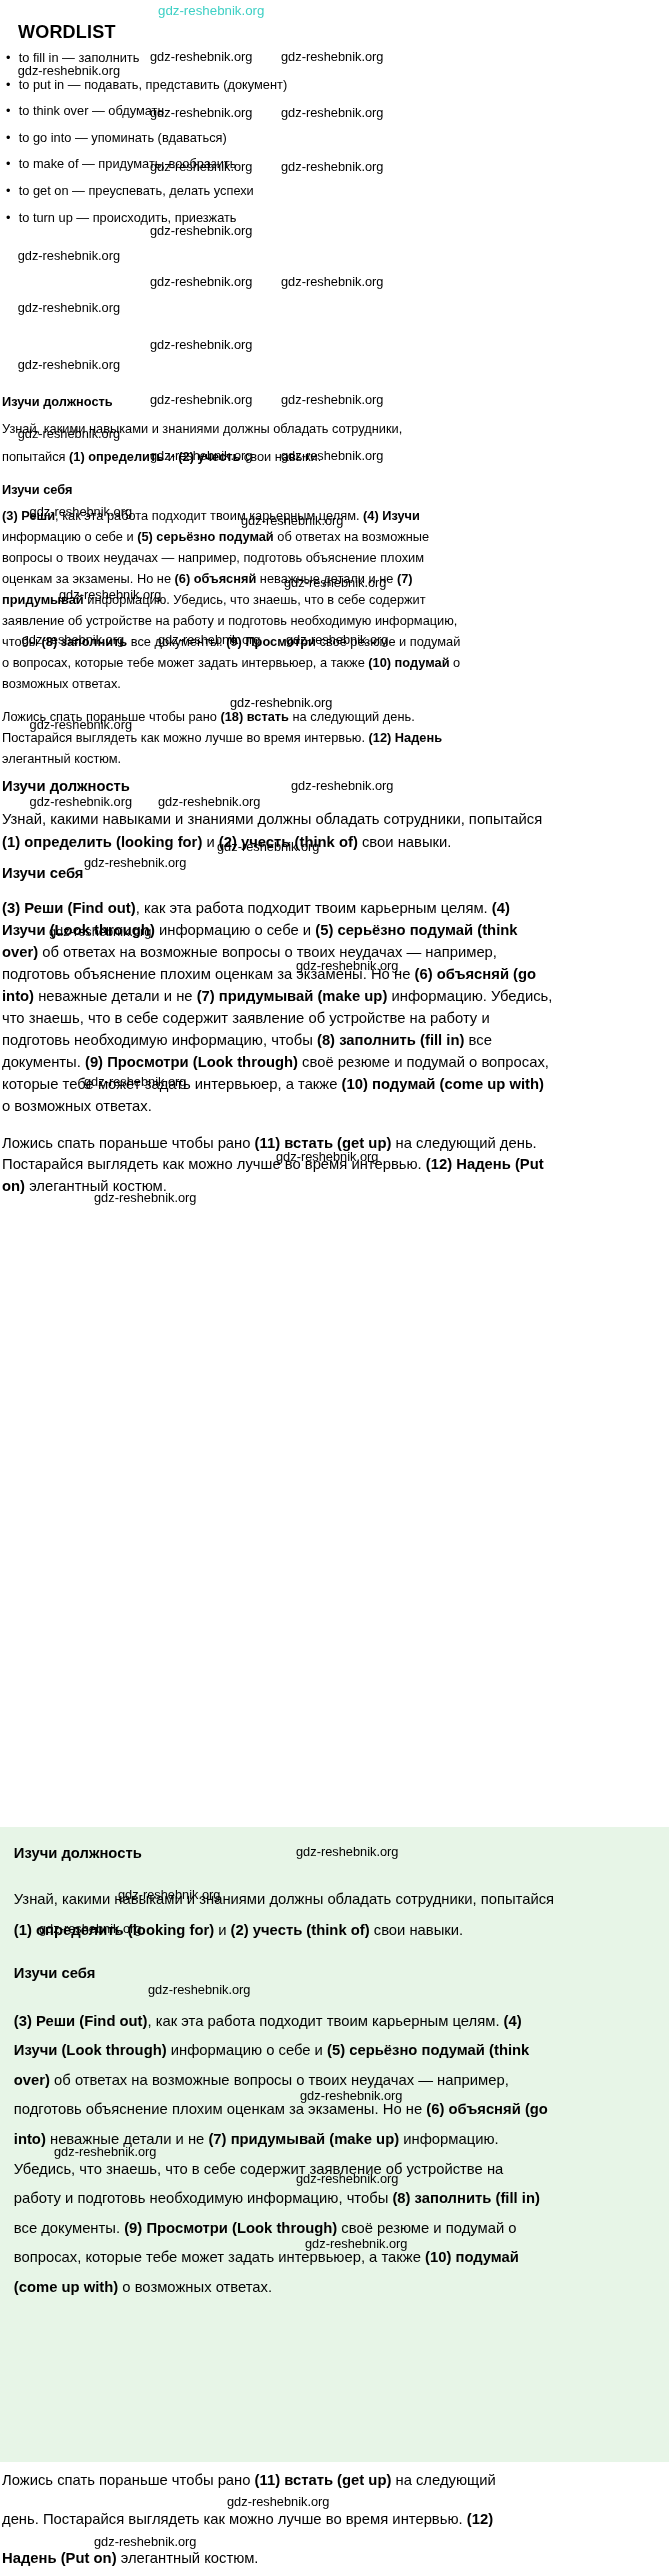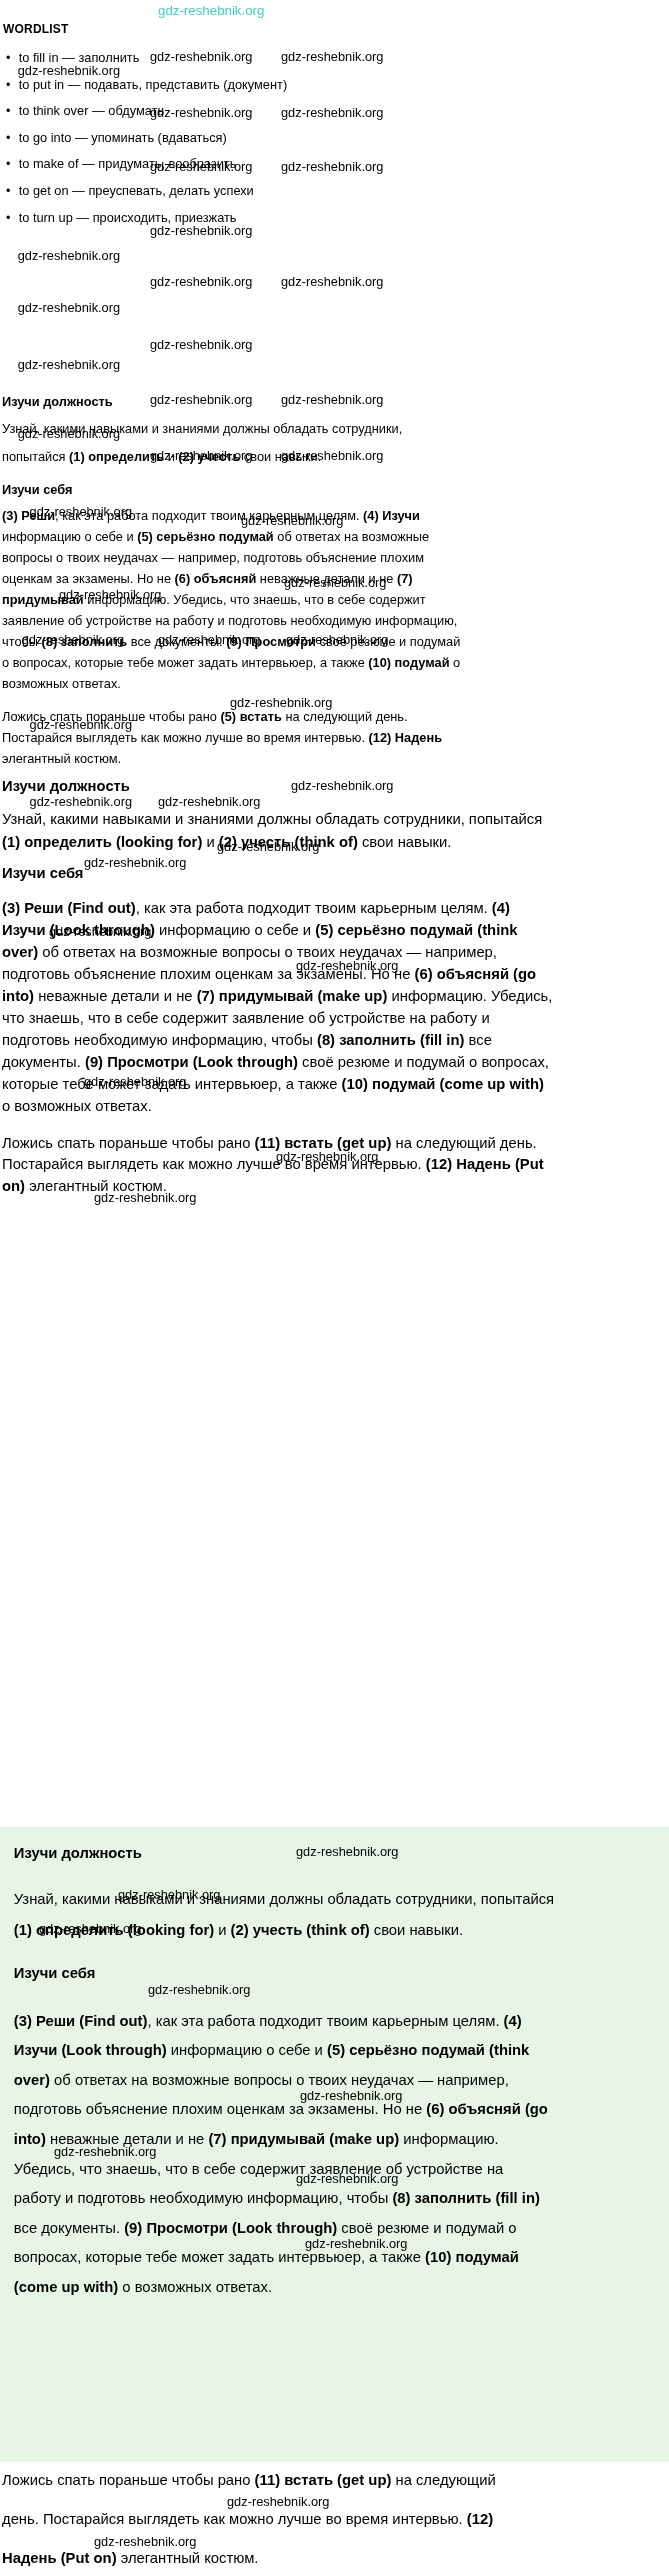--- a/index.html
+++ b/index.html
@@ -10,21 +10,21 @@
     color:#000;
   }
   .page { position:relative; width:670px; height:2576px; background:#fff; overflow:hidden; }
 
   
   .wm-layer { position:absolute; inset:0; z-index:5; pointer-events:none; }
   .wm { position:absolute; font-size:12.8px; color:#000; white-space:nowrap; }
   .wm.top { font-size:13.3px; }
 
   
-  .wordlist-title { position:absolute; left:3px; top:21.7px; font-size:12px; font-weight:bold; letter-spacing:0.2px; }
+  .wordlist-title { position:absolute; left:18px; top:21.7px; font-size:18px; font-weight:bold; letter-spacing:0.2px; }
   ul.wordlist { position:absolute; left:5.9px; top:45px; list-style:none; }
   ul.wordlist li { font-size:12.8px; line-height:26.6px; padding-left:12.8px; position:relative; white-space:nowrap; }
   ul.wordlist li::before { content:"•"; position:absolute; left:0; top:0; }
 
   section { position:absolute; }
   h2 { font-weight:bold; }
   p b { font-weight:bold; }
 
   
   .sec-a { left:2px; top:394px; width:465px; font-size:12.8px; }
@@ -70,21 +70,21 @@
     <li>to make of — придумать, вообразить</li>
     <li>to get on — преуспевать, делать успехи</li>
     <li>to turn up — происходить, приезжать</li>
   </ul>
 
   <section class="sec-a">
     <h2 class="h2a">Изучи должность</h2>
     <p class="p1"><span>Узнай, какими навыками и знаниями должны обладать сотрудники, попытайся </span><b>(1) определить</b><span> и </span><b>(2) учесть</b><span> свои навыки.</span></p>
     <h2 class="h2b">Изучи себя</h2>
     <p class="p2"><b>(3) Реши</b><span>, как эта работа подходит твоим карьерным целям. </span><b>(4) Изучи</b><span> информацию о себе и </span><b>(5) серьёзно подумай</b><span> об ответах на возможные вопросы о твоих неудачах — например, подготовь объяснение плохим оценкам за экзамены. Но не </span><b>(6) объясняй</b><span> неважные детали и не </span><b>(7) придумывай</b><span> информацию. Убедись, что знаешь, что в себе содержит заявление об устройстве на работу и подготовь необходимую информацию, чтобы </span><b>(8) заполнить</b><span> все документы. </span><b>(9) Просмотри</b><span> своё резюме и подумай о вопросах, которые тебе может задать интервьюер, а также </span><b>(10) подумай</b><span> о возможных ответах.</span></p>
-    <p class="p3"><span>Ложись спать пораньше чтобы рано </span><b>(5) встать</b><span> на следующий день. Постарайся выглядеть как можно лучше во время интервью. </span><b>(12) Надень</b><span> элегантный костюм.</span></p>
+    <p class="p3"><span>Ложись спать пораньше чтобы рано </span><b>(18) встать</b><span> на следующий день. Постарайся выглядеть как можно лучше во время интервью. </span><b>(12) Надень</b><span> элегантный костюм.</span></p>
   </section>
 
   <section class="sec-b">
     <h2 class="h2a">Изучи должность</h2>
     <p class="p1"><span>Узнай, какими навыками и знаниями должны обладать сотрудники, попытайся </span><b>(1) определить (looking for)</b><span> и </span><b>(2) учесть (think of)</b><span> свои навыки.</span></p>
     <h2 class="h2b">Изучи себя</h2>
     <p class="p2"><b>(3) Реши (Find out)</b><span>, как эта работа подходит твоим карьерным целям. </span><b>(4) Изучи (Look through)</b><span> информацию о себе и </span><b>(5) серьёзно подумай (think over)</b><span> об ответах на возможные вопросы о твоих неудачах — например, подготовь объяснение плохим оценкам за экзамены. Но не </span><b>(6) объясняй (go into)</b><span> неважные детали и не </span><b>(7) придумывай (make up)</b><span> информацию. Убедись, что знаешь, что в себе содержит заявление об устройстве на работу и подготовь необходимую информацию, чтобы </span><b>(8) заполнить (fill in)</b><span> все документы. </span><b>(9) Просмотри (Look through)</b><span> своё резюме и подумай о вопросах, которые тебе может задать интервьюер, а также </span><b>(10) подумай (come up with)</b><span> о возможных ответах.</span></p>
     <p class="p3"><span>Ложись спать пораньше чтобы рано </span><b>(11) встать (get up)</b><span> на следующий день. Постарайся выглядеть как можно лучше во время интервью. </span><b>(12) Надень (Put on)</b><span> элегантный костюм.</span></p>
   </section>
 

